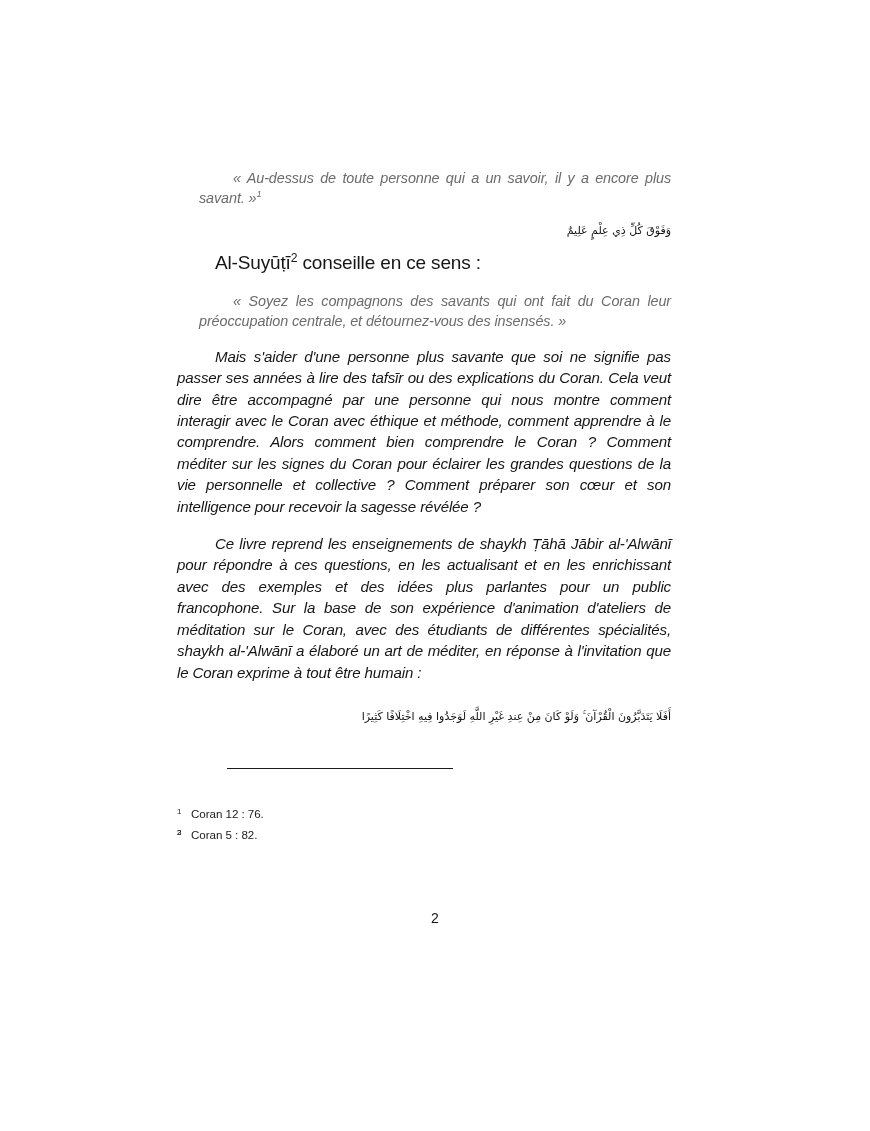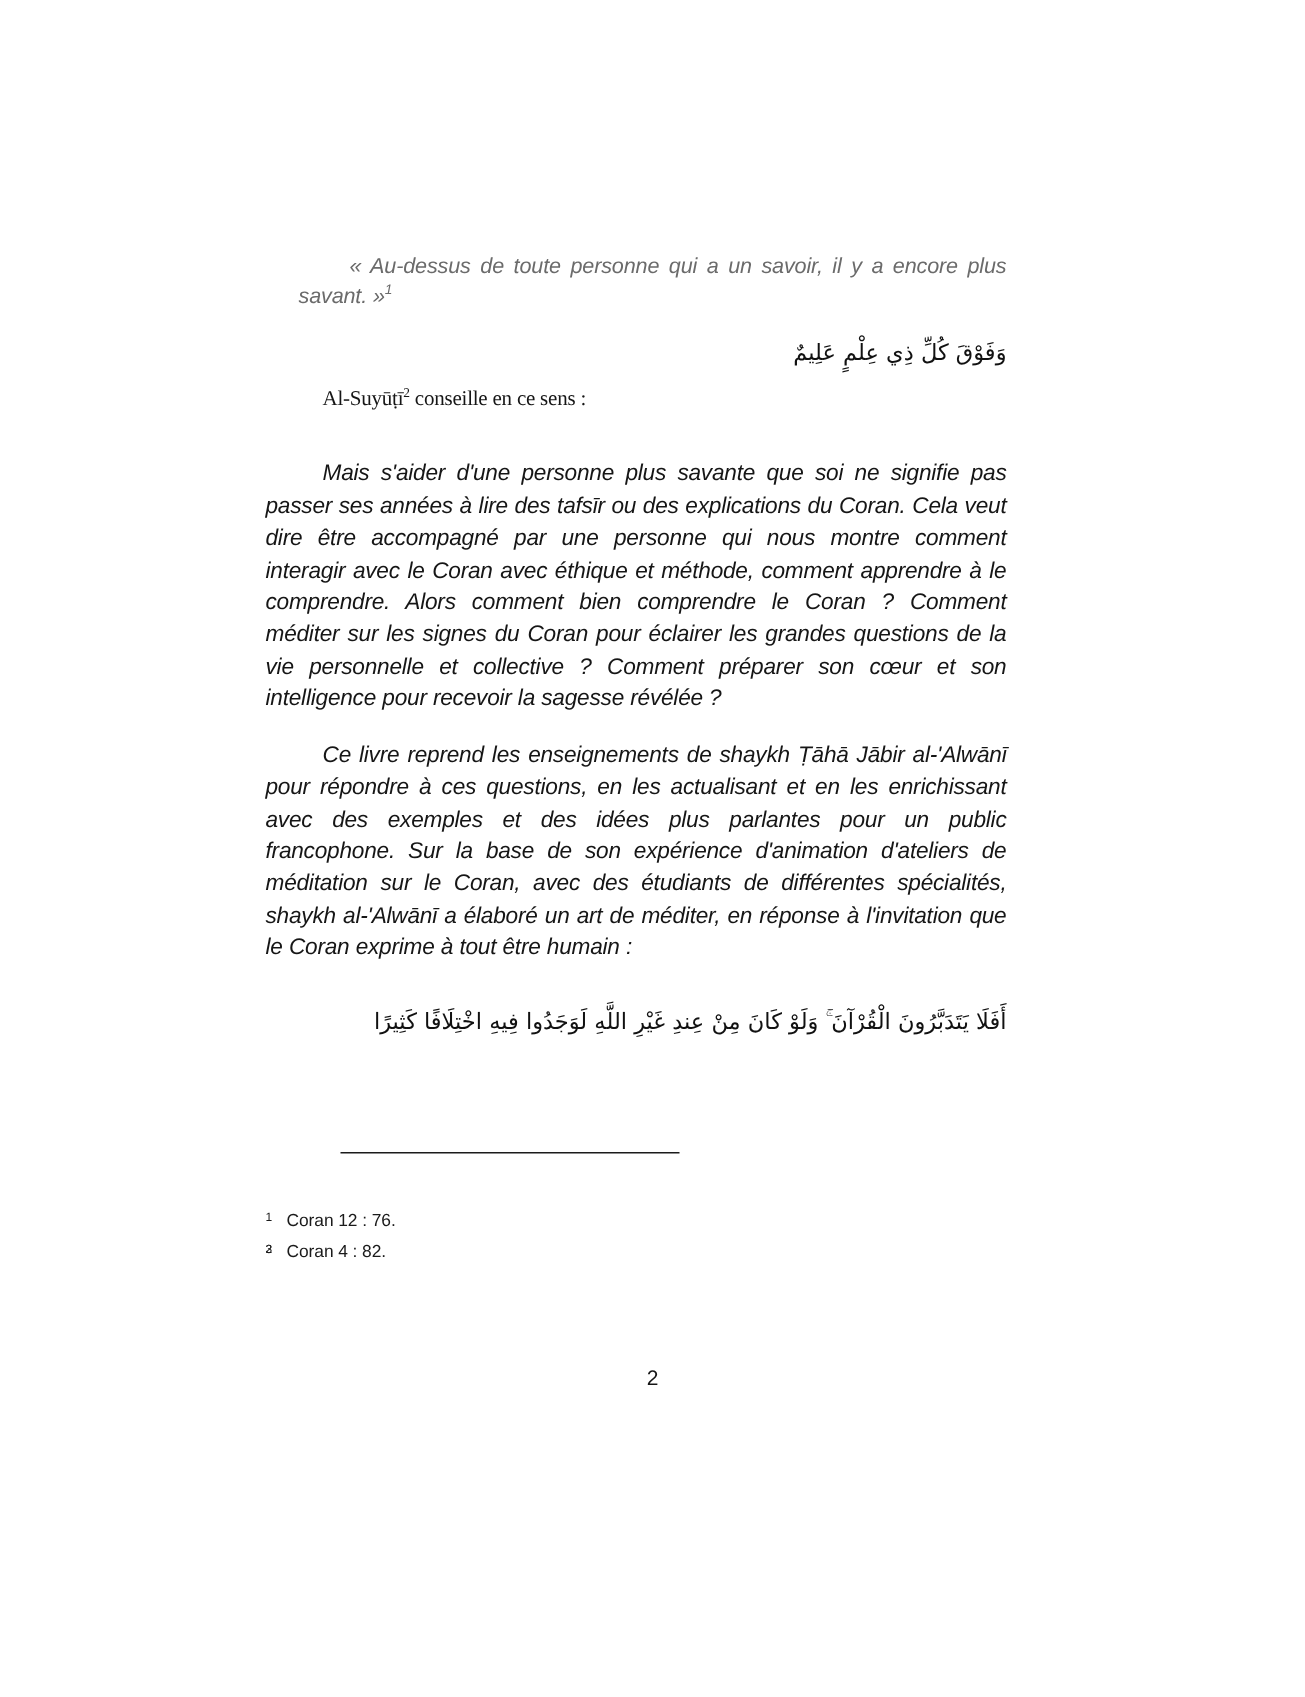--- a/index.html
+++ b/index.html
@@ -46,21 +46,21 @@
     margin: 0;
     padding: 0 0 0 22px;
     letter-spacing: -0.1px;
   }
   .quote.tight { padding-left: 24px; }
 
   
   .arabic {
     direction: rtl;
     font-family: "DejaVu Sans", sans-serif;
-    font-size: 15px;
+    font-size: 11px;
     line-height: 1.9;
     color: #111111;
     text-align: right;
     margin: 0;
     unicode-bidi: isolate;
   }
   .arabic.centered { text-align: right; }
 
   
   .para {
@@ -72,22 +72,22 @@
     text-align-last: left;
     text-indent: 38px;
     margin: 0;
     letter-spacing: -0.15px;
     word-spacing: 0.1px;
     font-style: italic;
   }
 
   
   .lead {
-    font-family: Liberation Serif, serif;
-    font-size: 14px;
+    font-family: Liberation Sans, sans-serif;
+    font-size: 19px;
     line-height: 1.42;
     color: #161616;
     margin: 0;
     text-indent: 38px;
     letter-spacing: -0.15px;
   }
 
   sup.fn {
     font-size: 0.64em;
     vertical-align: super;
@@ -162,20 +162,21 @@
     <div class="sp-12"></div>
 
     <p class="arabic">وَفَوْقَ كُلِّ ذِي عِلْمٍ عَلِيمٌ</p>
 
     <div class="sp-8"></div>
 
     <p class="lead"><span>Al-Suyūṭī</span><sup class="fn">2</sup><span> conseille en ce sens :</span></p>
 
     <div class="sp-14"></div>
 
+    <p class="quote">« Soyez les compagnons des savants qui ont fait du Coran leur préoccupation centrale, et détournez-vous des insensés. »</p>
 
     <div class="sp-14"></div>
 
     <p class="para">Mais s'aider d'une personne plus savante que soi ne signifie pas passer ses années à lire des tafsīr ou des explications du Coran. Cela veut dire être accompagné par une personne qui nous montre comment interagir avec le Coran avec éthique et méthode, comment apprendre à le comprendre. Alors comment bien comprendre le Coran ? Comment méditer sur les signes du Coran pour éclairer les grandes questions de la vie personnelle et collective ? Comment préparer son cœur et son intelligence pour recevoir la sagesse révélée ?</p>
 
     <div class="sp-16"></div>
 
     <p class="para">Ce livre reprend les enseignements de shaykh Ṭāhā Jābir al-'Alwānī pour répondre à ces questions, en les actualisant et en les enrichissant avec des exemples et des idées plus parlantes pour un public francophone. Sur la base de son expérience d'animation d'ateliers de méditation sur le Coran, avec des étudiants de différentes spécialités, shaykh al-'Alwānī a élaboré un art de méditer, en réponse à l'invitation que le Coran exprime à tout être humain :</p>
 
     <div class="sp-14"></div>
@@ -193,20 +194,20 @@
 
     <div class="footnote">
       <span class="marker">1</span><span>Coran 12 : 76.</span>
     </div>
 
     <div class="footnote">
       <span class="marker">2</span>
     </div>
 
     <div class="footnote">
-      <span class="marker">3</span><span>Coran 4 : 82.</span>
+      <span class="marker">3</span><span>Coran 5 : 82.</span>
     </div>
 
   </div>
 
   <div class="page-number">2</div>
 
 </div>
 
 </body></html>

